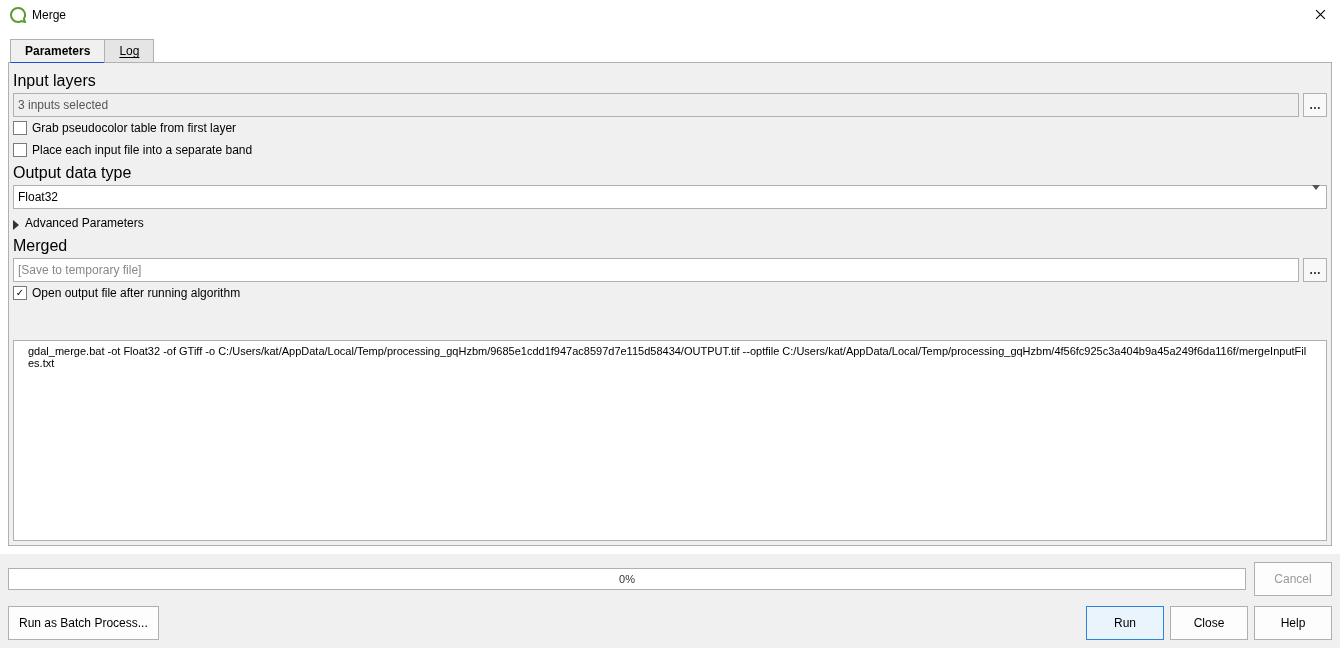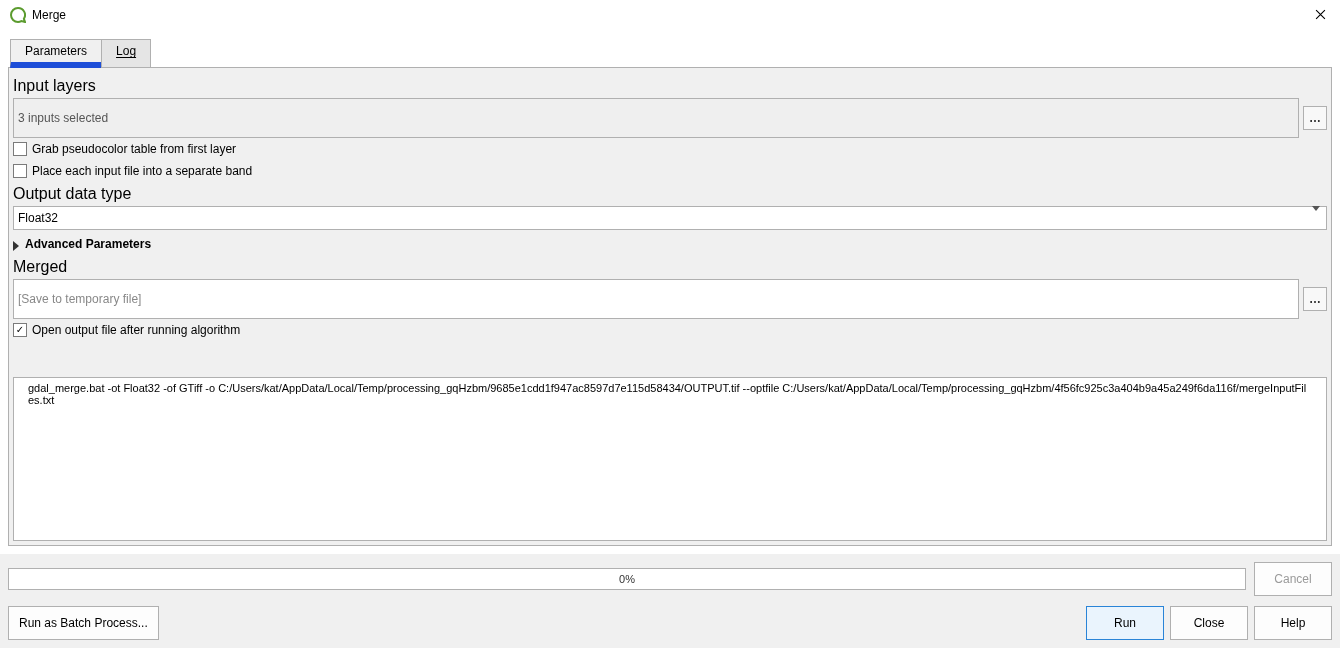--- a/index.html
+++ b/index.html
@@ -4,35 +4,35 @@
 <style>
 * { box-sizing: border-box; margin: 0; padding: 0; font-family: "Segoe UI", Tahoma, sans-serif; font-size: 12px; }
 body { background: #fff; width: 1340px; height: 648px; overflow: hidden; display: flex; flex-direction: column; }
 .titlebar { height: 30px; display: flex; align-items: center; padding: 0 10px; }
 .titlebar .app-icon { width: 16px; height: 16px; margin-right: 6px; }
 .titlebar .title { font-size: 12px; color: #000; }
 .titlebar .close { margin-left: auto; font-size: 14px; color: #000; padding: 4px; cursor: default; }
 .outer { flex: 1; padding: 8px 8px 8px 8px; display: flex; flex-direction: column; }
 .tabbar { display: flex; position: relative; top: 1px; z-index: 2; margin-left: 2px; }
 .tab { padding: 4px 14px; border: 1px solid #b0b0b0; background: #f0f0f0; margin-right: -1px; cursor: default; }
-.tab.active { background: #f0f0f0; border-bottom: 6px solid #1d4ed8; font-weight: normal; }
+.tab.active { background: #f0f0f0; border-bottom: 1px solid #1d4ed8; font-weight: bold; }
 .tab.inactive { background: #e5e5e5; border-bottom: 1px solid #b0b0b0; }
 .tab.inactive .tablabel { text-decoration: underline; text-underline-offset: 2px; }
 .panel { border: 1px solid #b0b0b0; background: #f0f0f0; flex: 1; padding: 6px 4px 4px 4px; display: flex; flex-direction: column; }
 .lbl { font-size: 16px; color: #000; margin: 3px 0 3px 0; }
 .row { display: flex; align-items: center; gap: 4px; }
-.textfield { flex: 1; height: 40px; border: 1px solid #b0b0b0; background: #efefef; color: #555; padding: 0 4px; display: flex; align-items: center; }
+.textfield { flex: 1; height: 24px; border: 1px solid #b0b0b0; background: #efefef; color: #555; padding: 0 4px; display: flex; align-items: center; }
 .textfield.white { background: #fff; }
 .iconbtn { width: 24px; height: 24px; border: 1px solid #b0b0b0; background: #f8f8f8; display: flex; align-items: center; justify-content: center; cursor: default; font-weight: bold; color: #333; }
 .check-row { display: flex; align-items: center; margin: 4px 0; }
 .check { width: 14px; height: 14px; border: 1px solid #7a7a7a; background: #fff; margin-right: 5px; display: flex; align-items: center; justify-content: center; font-size: 10px; line-height: 1; }
 .select { height: 24px; border: 1px solid #b0b0b0; background: #fff; display: flex; align-items: center; padding: 0 4px; position: relative; }
 .select .caret { position: absolute; right: 6px; }
 .caret-tri { width: 0; height: 0; border-left: 4px solid transparent; border-right: 4px solid transparent; border-top: 5px solid #555; }
-.adv { display: flex; align-items: flex-end; margin: 7px 0 4px 0; font-weight: bold; }
+.adv { display: flex; align-items: flex-end; margin: 7px 0 4px 0; font-weight: normal; }
 .adv .tri { width: 0; height: 0; border-top: 5px solid transparent; border-bottom: 5px solid transparent; border-left: 6px solid #333; margin-right: 6px; }
 .console { flex: 1; border: 1px solid #b0b0b0; background: #fff; padding: 4px 14px; font-size: 11px; color: #000; overflow: hidden; word-break: break-all; }
 .bottom { padding: 8px 8px 8px 8px; background: #f0f0f0; display: flex; flex-direction: column; gap: 10px; }
 .progress-row { display: flex; align-items: center; gap: 8px; }
 .progress { flex: 1; height: 22px; border: 1px solid #b0b0b0; background: #fff; position: relative; }
 .progress .pct { position: absolute; left: 50%; top: 50%; transform: translate(-50%,-50%); font-size: 11px; color: #333; }
 .btn { height: 34px; min-width: 78px; border: 1px solid #b0b0b0; background: #fdfdfd; display: flex; align-items: center; justify-content: center; cursor: default; padding: 0 10px; }
 .btn.disabled { color: #9a9a9a; }
 .btn.primary { border: 1px solid #2a84d7; background: #eaf4fd; }
 .btnrow { display: flex; align-items: center; }

